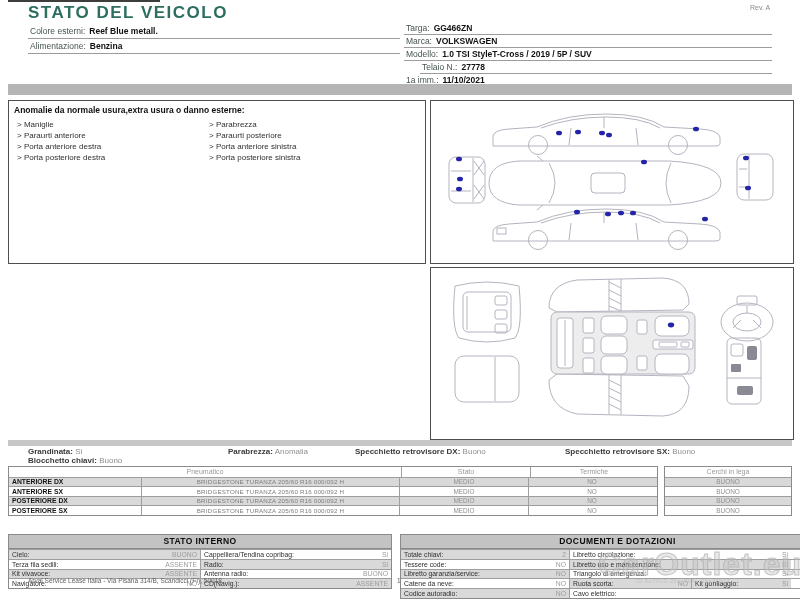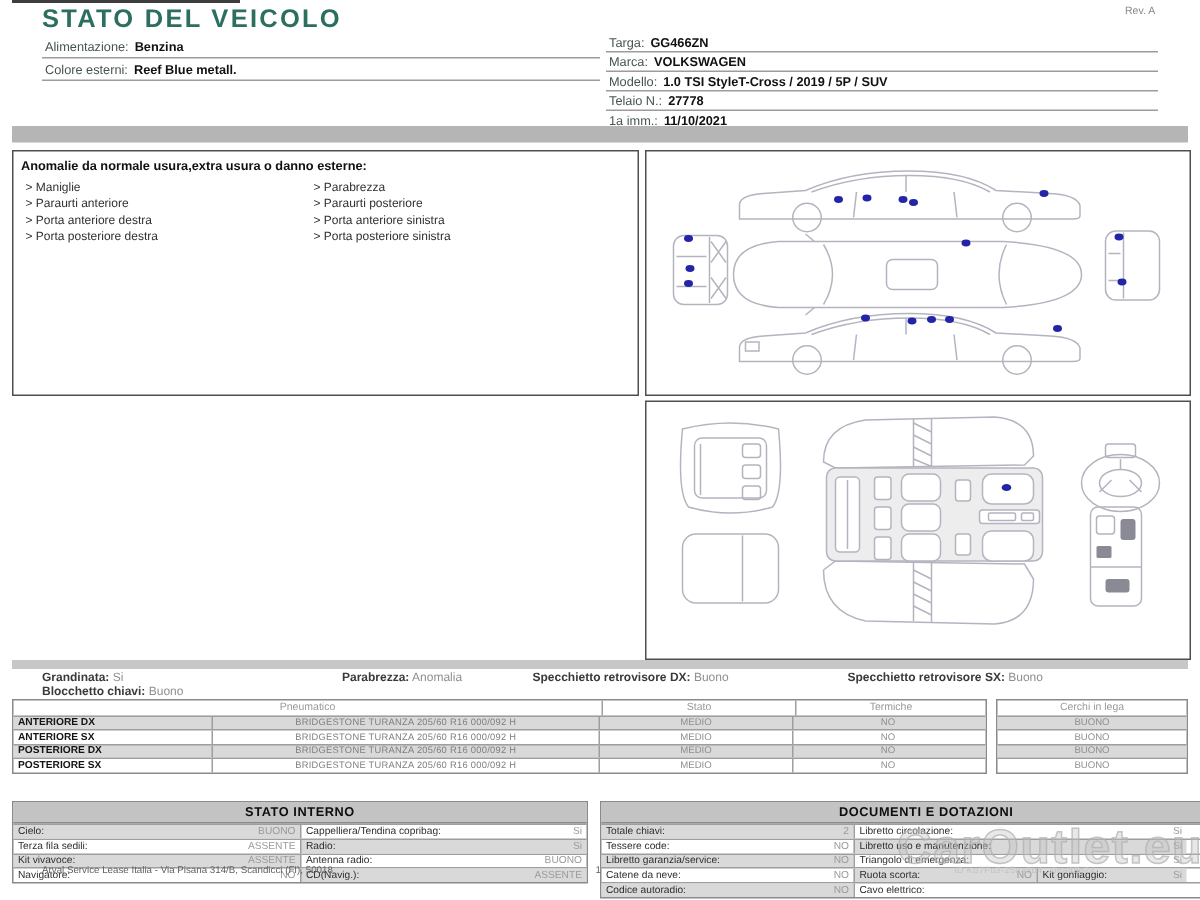--- a/index.html
+++ b/index.html
@@ -65,43 +65,43 @@
 
 <div id="page">
 
   <div class="abs scan-artifact" style="left:8px;top:0;width:152px;height:2px;"></div>
 
   <div class="abs doc-title" style="left:28px;top:3px;">STATO DEL VEICOLO</div>
   <div class="abs rev" style="left:750px;top:4px;">Rev. A</div>
 
   <div class="abs kv-col" style="left:28px;top:24px;width:372px;">
     <div class="kv-row">
+        <span>Colore esterni:</span>
+        <span class="v">Reef Blue metall.</span>
+      </div>
+    <div class="kv-row">
         <span>Alimentazione:</span>
         <span class="v">Benzina</span>
-      </div>
-    <div class="kv-row">
-        <span>Colore esterni:</span>
-        <span class="v">Reef Blue metall.</span>
       </div>
   </div>
 
   <div class="abs kv-col" style="left:404px;top:22px;width:368px;">
     <div class="kv-row" style="padding:1px 2px;">
         <span>Targa:</span>
         <span class="v">GG466ZN</span>
       </div>
     <div class="kv-row" style="padding:1px 2px;">
         <span>Marca:</span>
         <span class="v">VOLKSWAGEN</span>
       </div>
     <div class="kv-row" style="padding:1px 2px;">
         <span>Modello:</span>
         <span class="v">1.0 TSI StyleT-Cross / 2019 / 5P / SUV</span>
       </div>
-    <div class="kv-row" style="padding:1px 2px;">
+    <div class="kv-row" style="padding:1px 2px;margin-left:16px;">
         <span>Telaio N.:</span>
         <span class="v">27778</span>
       </div>
     <div class="kv-row" style="padding:1px 2px;">
         <span>1a imm.:</span>
         <span class="v">11/10/2021</span>
       </div>
   </div>
 
   <div class="abs bar" style="left:8px;top:84px;width:784px;height:11px;"></div>

